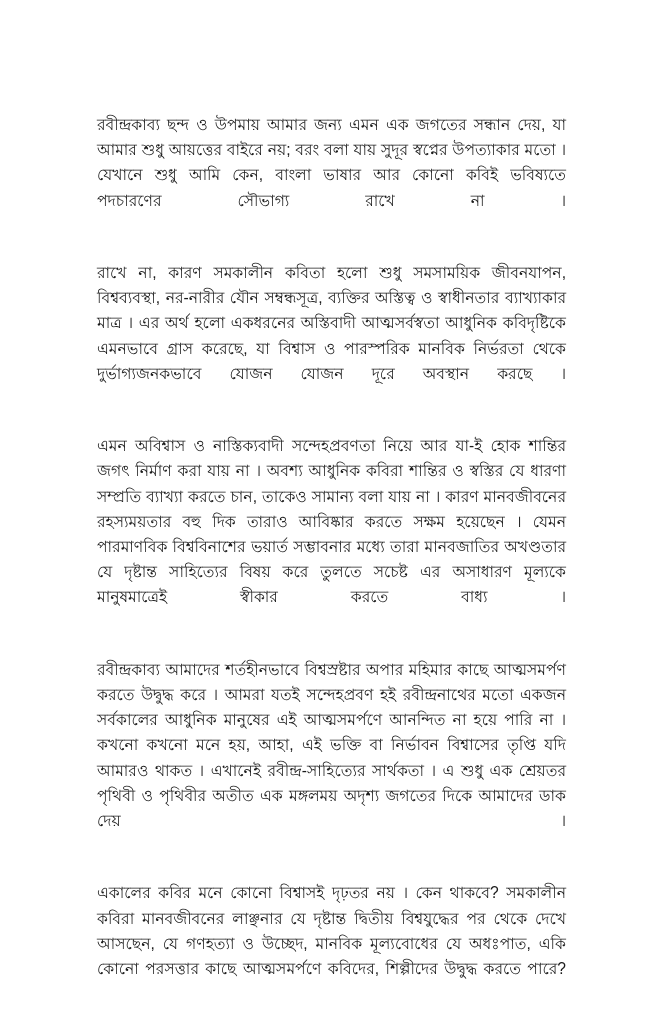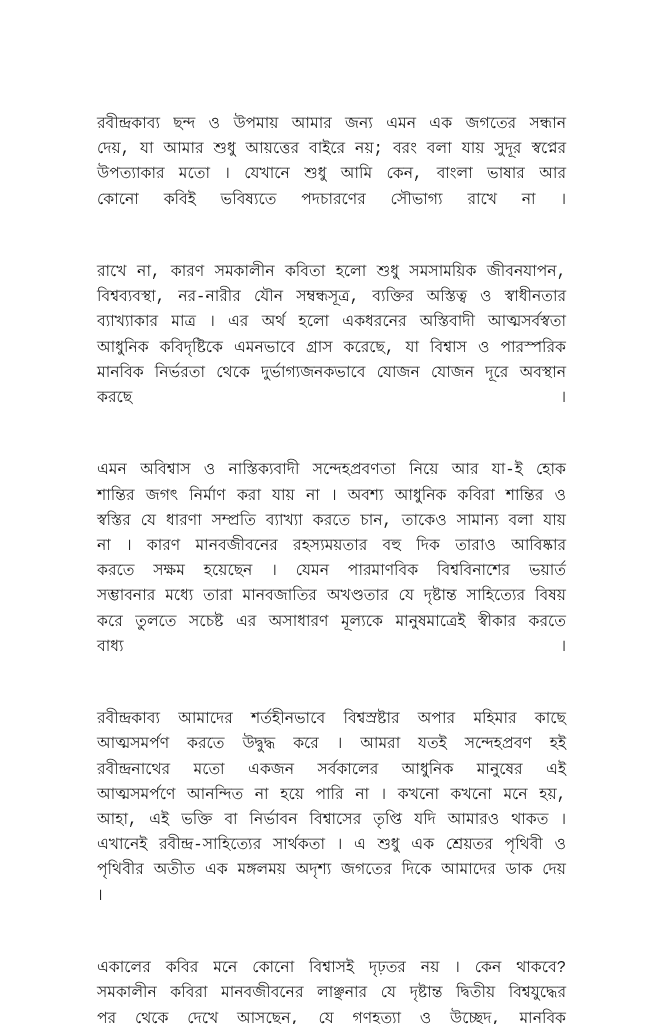--- a/index.html
+++ b/index.html
@@ -32,21 +32,21 @@
   .para {
     margin: 0 0 22px 0;
     padding: 0;
     font-size: 15.6px;
     line-height: 25.2px;
     color: #1a1a1a;
     text-align: justify;
     text-justify: inter-word;
     word-spacing: 0.02em;
     letter-spacing: 0;
-    font-family: Liberation Mono, monospace;
+    font-family: Liberation Sans, sans-serif;
     -webkit-font-feature-settings: "liga" 1, "kern" 1;
     font-feature-settings: "liga" 1, "kern" 1;
   }
 
   .para:last-of-type {
     margin-bottom: 0;
   }
 
   
   .para::after {

